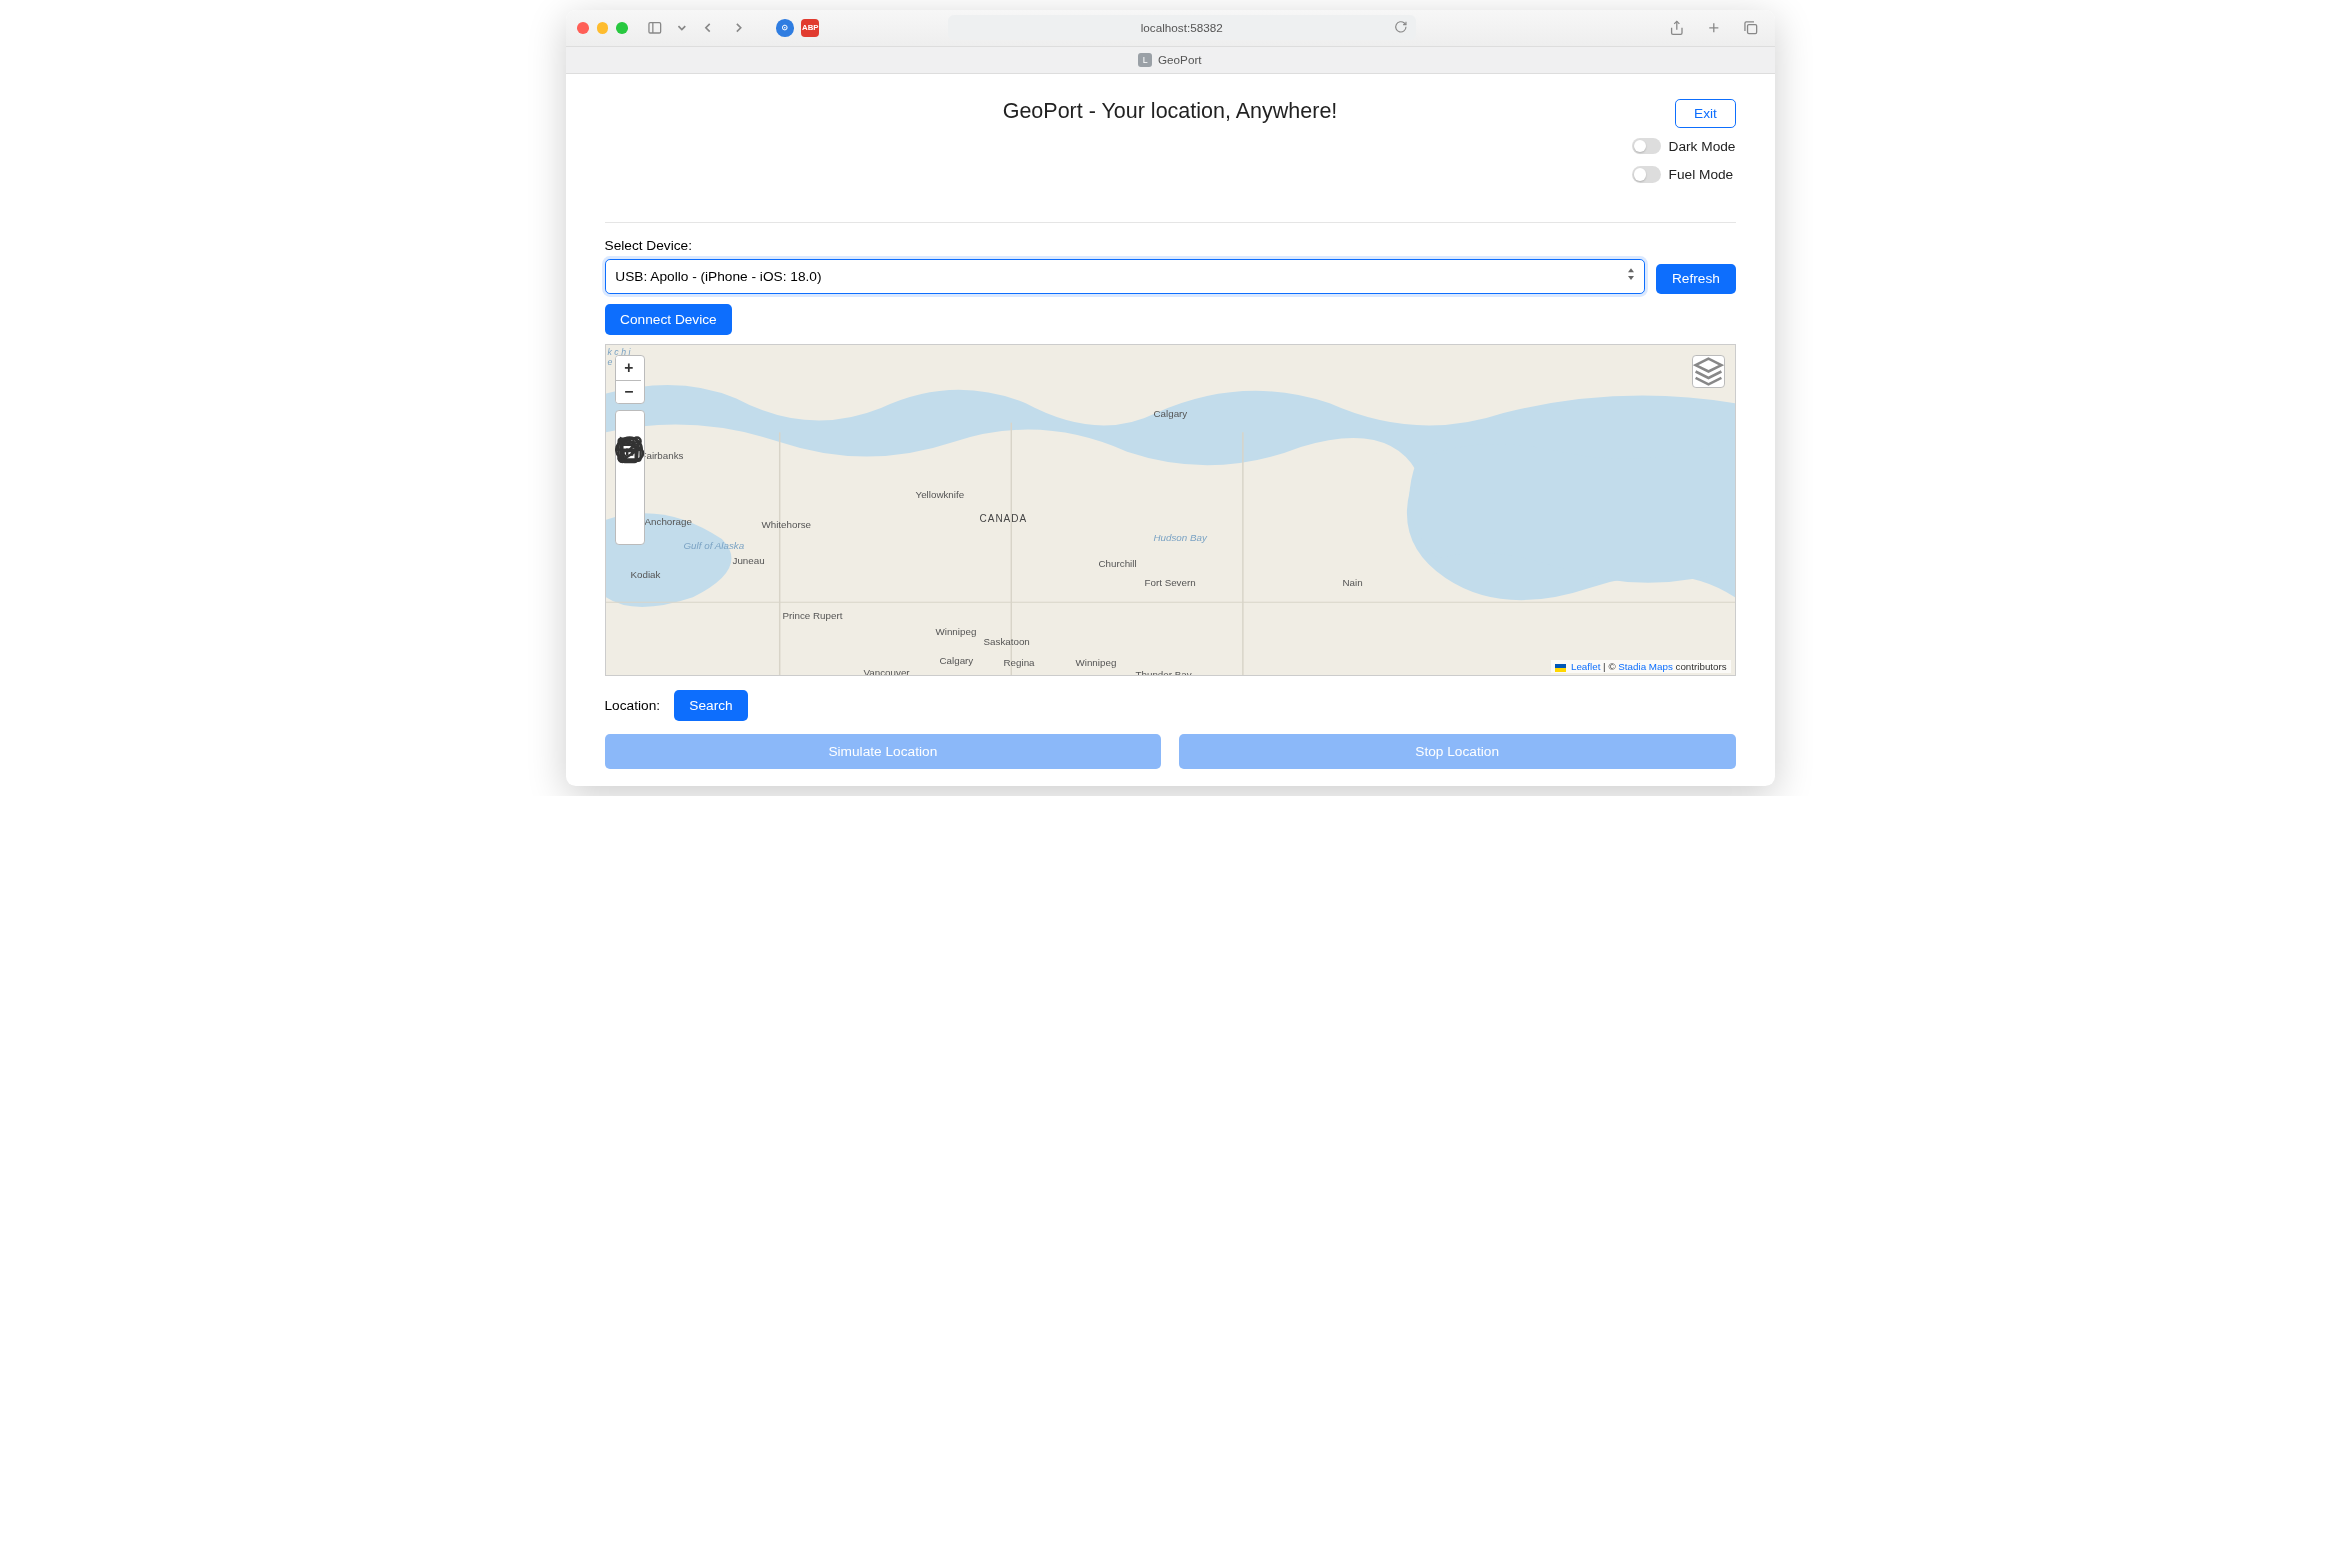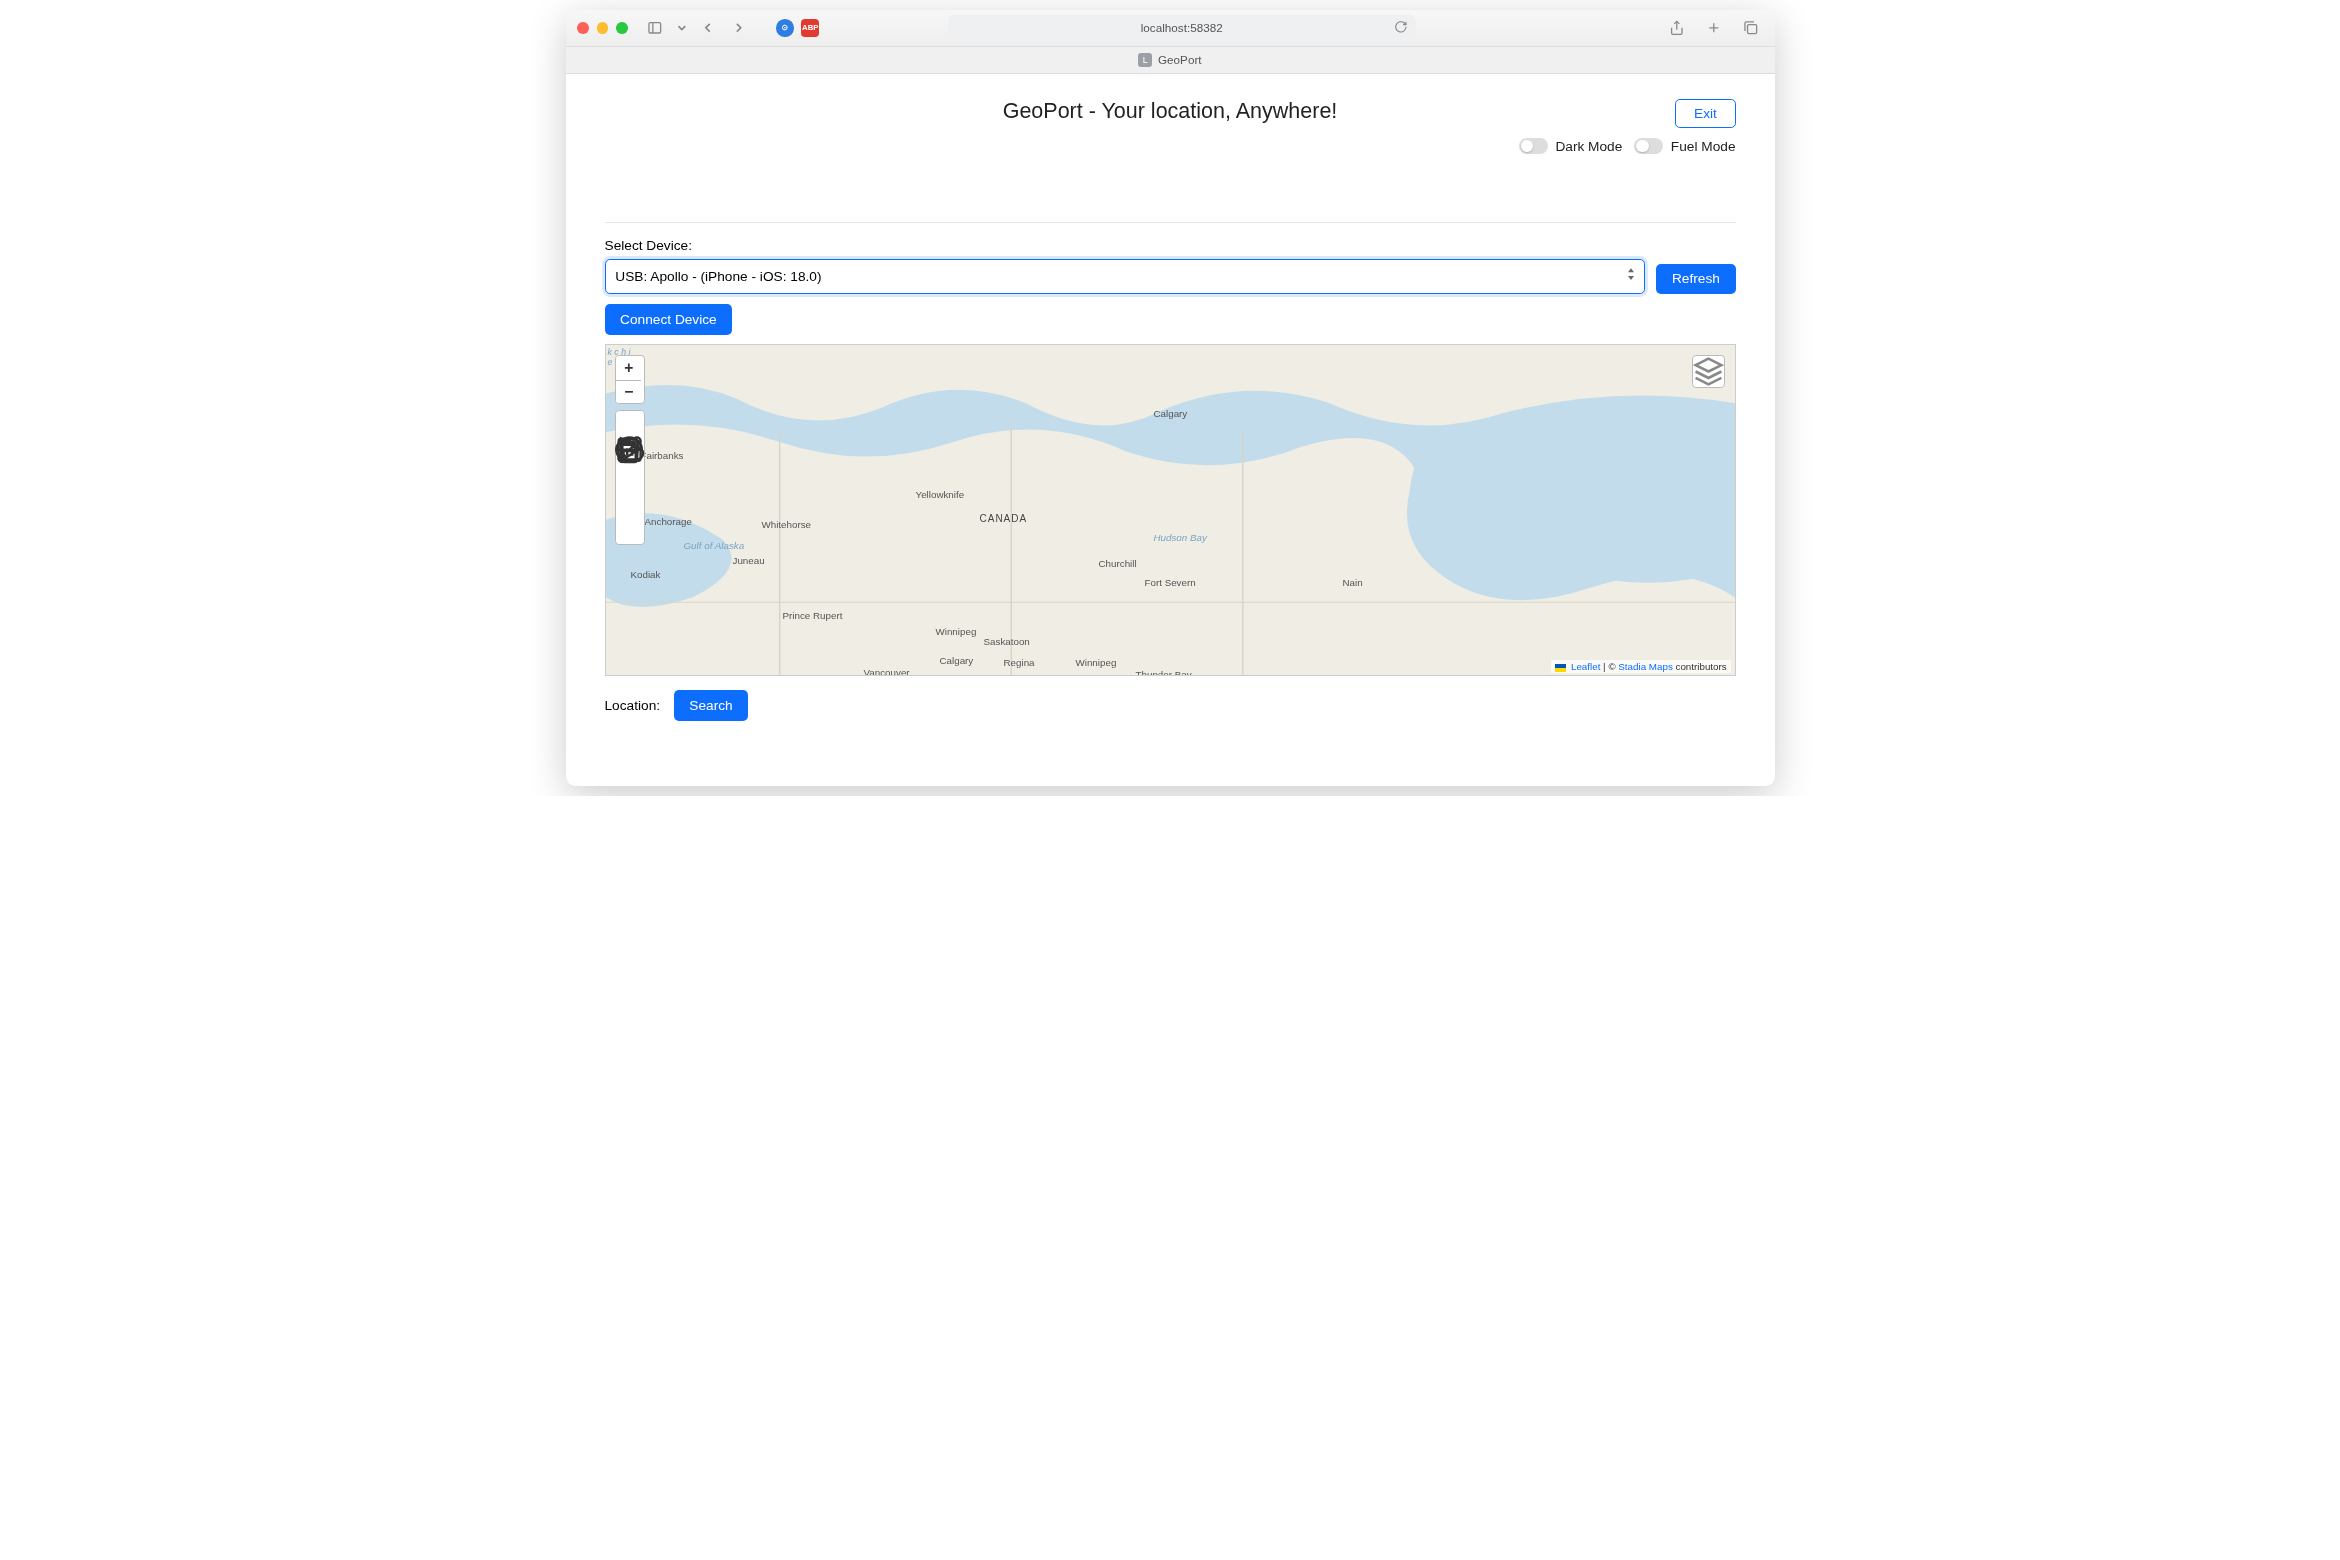--- a/index.html
+++ b/index.html
@@ -59,21 +59,21 @@
 .tabbar .favicon{width:13.7px;height:13.7px;background:#9aa0a6;border-radius:2.9px;display:flex;align-items:center;justify-content:center;font-size:8.8px;color:#fff;}
 
 .content { padding: 25px 39px 15.6px; min-height: 712px; position:relative;}
 .header-row{display:flex;align-items:flex-start;justify-content:center;position:relative;margin-bottom:5.9px;}
 .page-title{font-size:21.5px;font-weight:500;color:#222;}
 .exit-btn{
   position:absolute; right:0; top:0;
   padding:5.9px 17.6px; border:1px solid #0d6efd; color:#0d6efd; background:#fff;
   border-radius:4.9px; font-size:13.7px;
 }
-.toggles{position:absolute;right:39px;top:64px;display:flex;flex-direction:row;gap:11.7px;}
+.toggles{position:absolute;right:39px;top:64px;display:flex;flex-direction:column;gap:11.7px;}
 .toggle-row{display:flex;align-items:center;gap:7.8px;font-size:13.7px;color:#222;}
 .switch{width:29px;height:16.6px;border-radius:9.8px;background:#ddd;position:relative;}
 .switch::after{content:"";position:absolute;width:12.7px;height:12.7px;border-radius:50%;background:#fff;top:2px;left:2px;box-shadow:0 1px 2px rgba(0,0,0,0.2);}
 
 hr.sep{border:none;border-top:1px solid #e5e5e5;margin:98px 0 15.6px;}
 
 .form-label{font-size:13.7px;margin-bottom:5.9px;display:block;}
 .device-row{display:flex;gap:11px;align-items:flex-end;margin-bottom:9.8px;}
 .select-wrap{flex:1;}
 select.device{
@@ -318,15 +318,19 @@
         <span class="flag"></span>
         <a>Leaflet</a><span> | © </span><a>Stadia Maps</a><span> contributors</span>
       </div>
     </div>
 
     <div class="loc-row">
       <label>Location:</label>
       <button class="btn btn-primary">Search</button>
     </div>
 
+    <div class="action-row">
+      <button class="btn btn-disabled">Simulate Location</button>
+      <button class="btn btn-disabled">Stop Location</button>
+    </div>
   </div>
 </div>
 
 
 </body></html>

